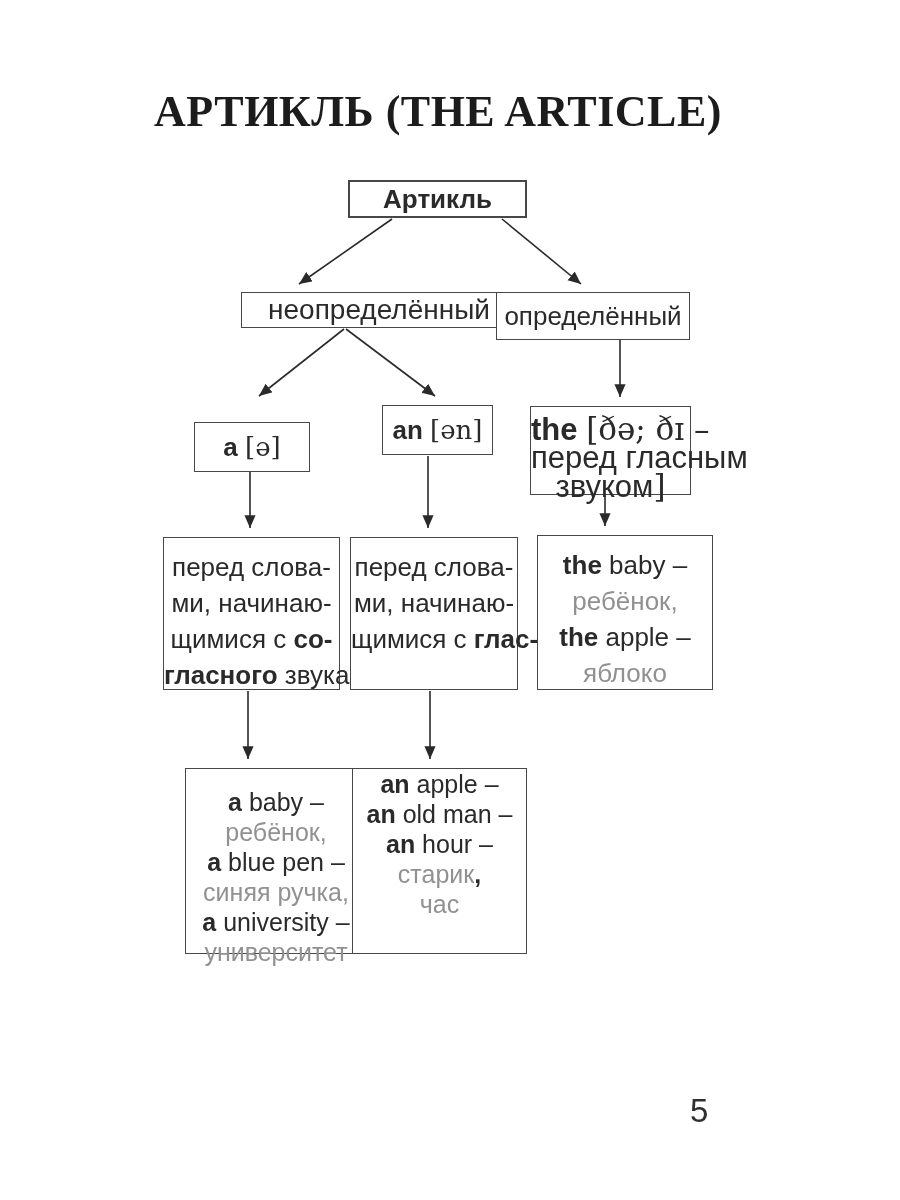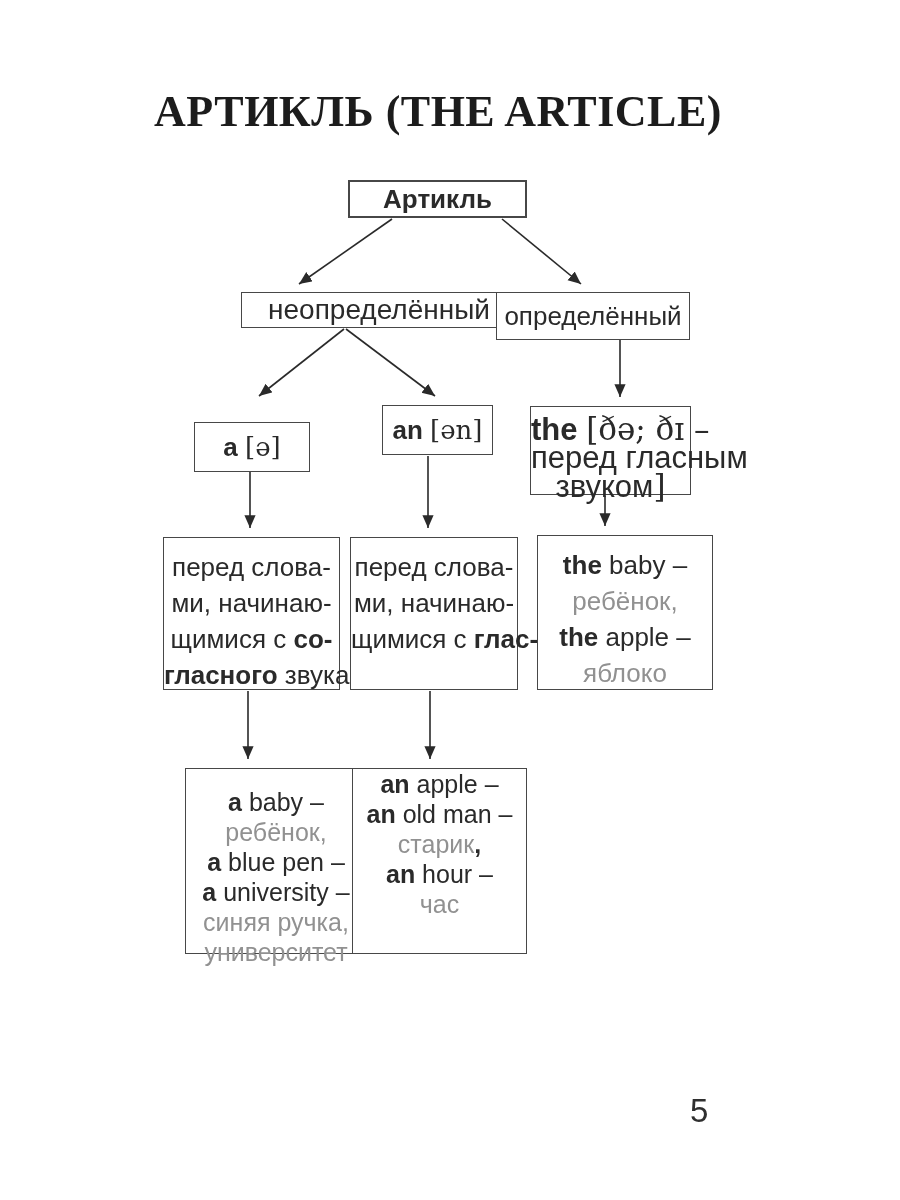--- a/index.html
+++ b/index.html
@@ -110,27 +110,27 @@
   <div class="node" id="node-the-examples">
       <div class="ln"><span class="b">the</span><span> baby –</span></div>
       <div class="ln"><span class="g">ребёнок,</span></div>
       <div class="ln"><span class="b">the</span><span> apple –</span></div>
       <div class="ln"><span class="g">яблоко</span></div>
     </div>
   <div class="node" id="node-a-examples">
       <div class="ln"><span class="b">a</span><span> baby –</span></div>
       <div class="ln"><span class="g">ребёнок,</span></div>
       <div class="ln"><span class="b">a</span><span> blue pen –</span></div>
+      <div class="ln"><span class="g">синяя ручка,</span></div>
       <div class="ln"><span class="b">a</span><span> university –</span></div>
-      <div class="ln"><span class="g">синяя ручка,</span></div>
       <div class="ln"><span class="g">университет</span></div>
     </div>
   <div class="node" id="node-an-examples">
       <div class="ln"><span class="b">an</span><span> apple –</span></div>
       <div class="ln"><span class="b">an</span><span> old man –</span></div>
+      <div class="ln"><span class="b">an</span><span> hour –</span></div>
       <div class="ln"><span class="g">старик</span><span class="b">,</span></div>
-      <div class="ln"><span class="b">an</span><span> hour –</span></div>
       <div class="ln"><span class="g">час</span></div>
     </div>
 
   <div class="page-number">5</div>
 
 </div>
 
 </body></html>

